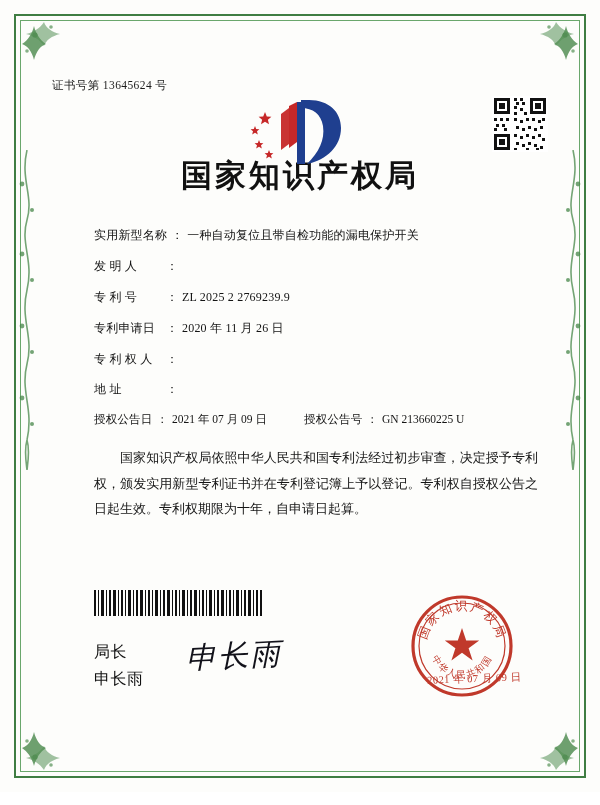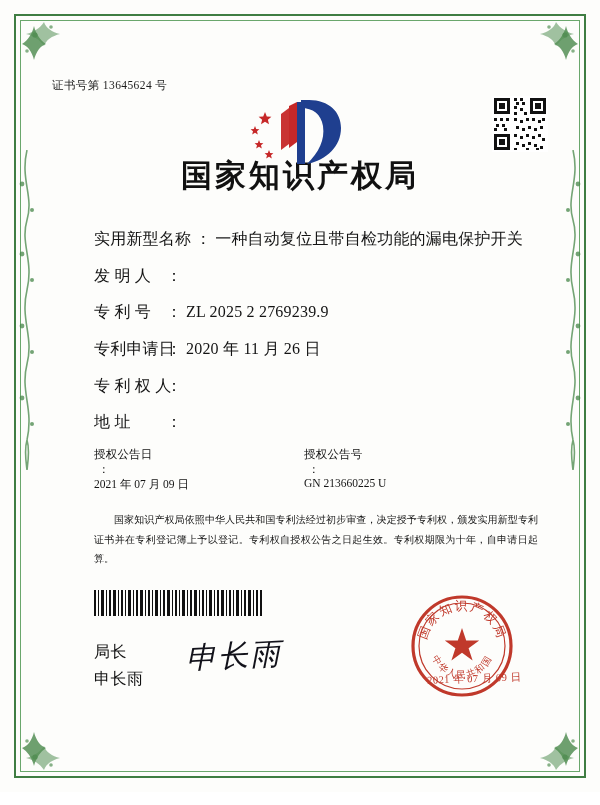--- a/index.html
+++ b/index.html
@@ -126,21 +126,21 @@
   }
 
   .fields {
     margin-top: 30px;
     padding-left: 42px;
     padding-right: 6px;
   }
   .field-row {
     display: flex;
     align-items: baseline;
-    font-size: 16px;
+    font-size: 12px;
     color: #141414;
     margin-bottom: 13.5px;
     line-height: 1.45;
   }
   .f-label {
     flex: 0 0 auto;
     white-space: nowrap;
     letter-spacing: 0.2px;
   }
   .f-sep { flex: 0 0 auto; padding: 0 4px; }
@@ -154,29 +154,28 @@
   .two-col {
     display: flex;
     align-items: baseline;
     font-size: 11.5px;
     color: #141414;
     margin-bottom: 13.5px;
   }
   .two-col .col {
     display: flex;
     align-items: baseline;
-    flex-direction: column;
   }
   .two-col .col.left { width: 210px; }
 
   .paragraphs {
     margin-top: 18px;
     padding-left: 42px;
     padding-right: 10px;
-    font-size: 10px;
+    font-size: 13px;
     line-height: 1.95;
     color: #151515;
     text-align: justify;
   }
   .paragraphs p {
     margin: 0 0 2px 0;
     text-indent: 2em;
   }
 
   

